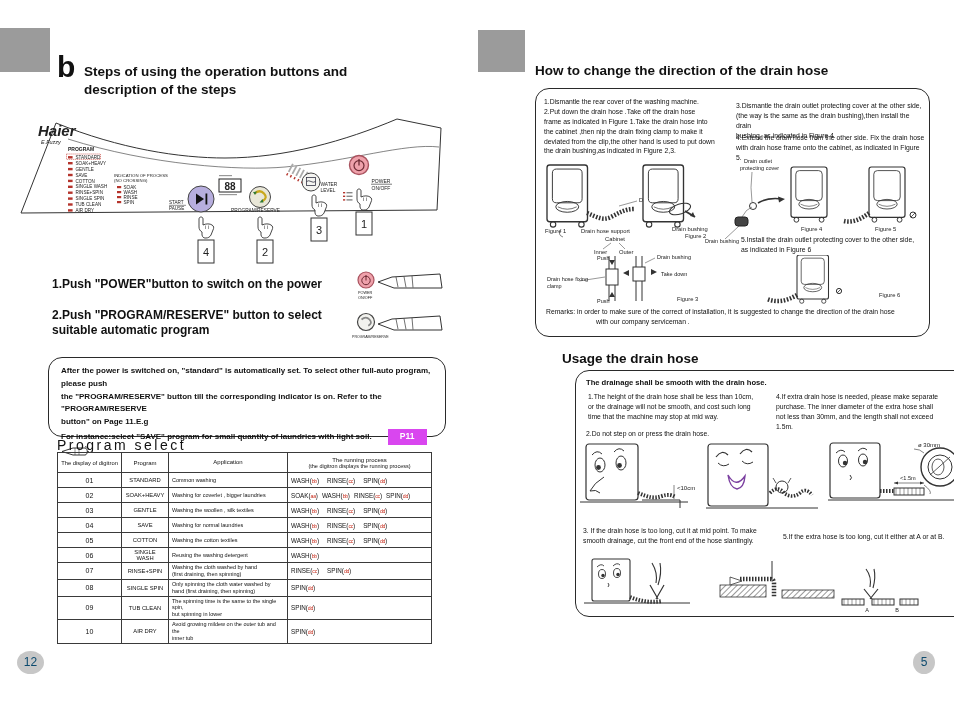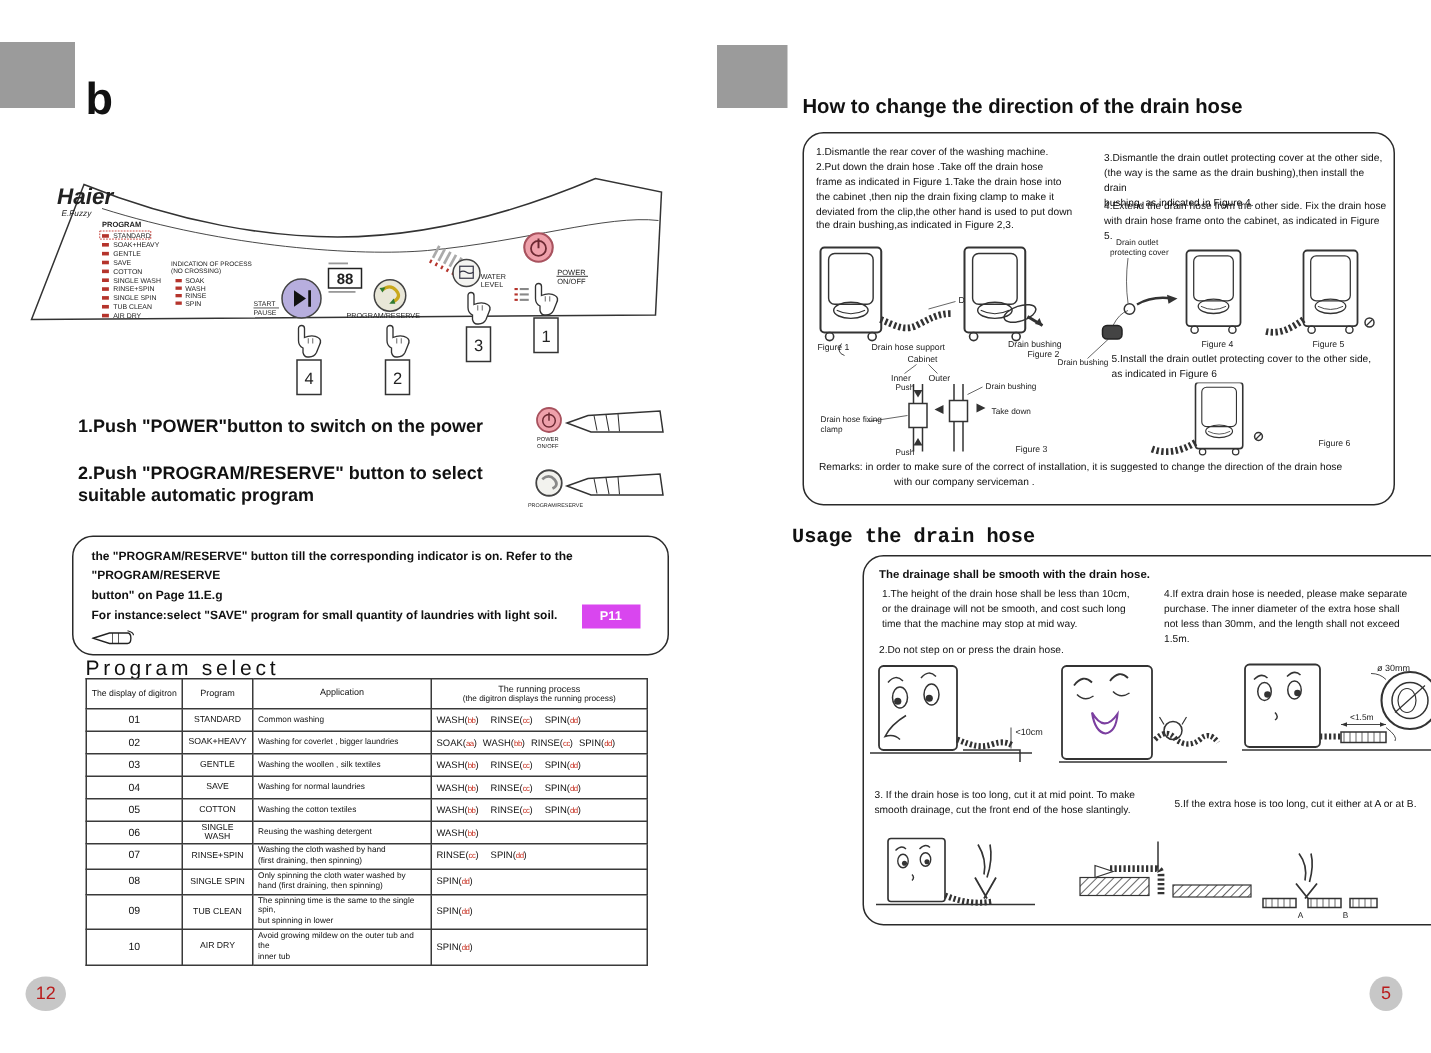--- a/index.html
+++ b/index.html
@@ -3,41 +3,43 @@
 <meta charset="utf-8">
 <style>
   html,body{margin:0;padding:0;background:#fff;}
   body{width:954px;height:702px;position:relative;font-family:"Liberation Sans",sans-serif;color:#111;overflow:hidden;}
   .abs{position:absolute;}
   .pre{white-space:pre-line;}
   .grayblock{background:#9b9b9b;}
   .pagetitle{font-weight:bold;font-size:13.5px;line-height:1.35;}
   .boxed{border:1.2px solid #2a2a2a;border-radius:14px;background:#fff;}
   .smalltxt{font-size:6.8px;line-height:1.45;}
-  .page-oval{background:#c7c7c7;border-radius:50%;text-align:center;color:#b91c1c;}
+  .page-oval{background:#c7c7c7;border-radius:50%;text-align:center;color:#0c4a6e;}
   table.prog{border-collapse:collapse;table-layout:fixed;width:362px;}
   table.prog td,table.prog th{border:0.9px solid #3a3a3a;padding:1px 3px;vertical-align:middle;font-weight:normal;overflow:hidden;}
   table.prog th{font-size:6px;text-align:center;}
   .c-disp{width:57px;text-align:center;font-size:7px;font-weight:bold;}
   .c-prog{width:40px;text-align:center;font-size:5.8px;}
   .c-app{width:112px;font-size:5.5px;line-height:1.25;}
   .c-run{width:137px;font-size:6.3px;}
   .seg{margin-right:8px;white-space:nowrap;}
   .red{color:#c52a1a;font-size:5.2px;letter-spacing:-0.3px;}
   .notetxt{font-size:8px;font-weight:600;line-height:1.6;}
   .badge{display:inline-block;background:#d946ef;color:#fff;font-size:8.5px;font-weight:bold;padding:1px 12px;margin-left:14px;vertical-align:middle;}
   svg text{font-family:"Liberation Sans",sans-serif;fill:#222;}
   .stepline{font-size:12px;font-weight:bold;line-height:1.25;}
 </style>
 </head>
 <body>
 
 <div class="abs grayblock" style="left:0;top:28px;width:50px;height:44px;"></div>
 <div class="abs" style="left:57px;top:50px;font-size:30px;font-weight:bold;">b</div>
 <div class="abs pagetitle" style="left:84px;top:63px;">
+  <div>Steps of using the operation buttons and</div>
+  <div>description of the steps</div>
 </div>
 
 <svg class="abs" style="left:10px;top:113px;" width="440" height="192" viewBox="0 0 440 192">
   <defs>
     <g id="hand">
       <path d="M3,16 C1,15 0,13 0,11 L0,3 C0,1.6 1,1 2,1 C3,1 4,1.6 4,3 L4,9 C7,7.5 11,7.5 13,9 C15,10 15,12 14,14 L12,19 C11,21 9,22 7,22 L6,22 C4.5,22 3.5,21 3,19 Z" fill="#fff" stroke="#333" stroke-width="0.9"></path>
       <path d="M6.5,9.5 L6.5,13 M9.5,9.5 L9.5,13" stroke="#333" stroke-width="0.5" fill="none"></path>
     </g>
   </defs>
   <path d="M46,10 C110,36 170,45 215,45 C275,45 335,28 387,6 L431,15 L427,97 L11,100 Z" fill="#fff" stroke="#333" stroke-width="1"></path>
@@ -172,20 +174,21 @@
 <svg class="abs" style="left:352px;top:308px;" width="95" height="40" viewBox="0 0 95 40">
   <circle cx="14" cy="14" r="8.5" fill="#f2f2ee" stroke="#444" stroke-width="1.2"></circle>
   <path d="M9.5,11.5 q4.5,-3.8 8,0 q3.5,3.8 -1.2,6.2" fill="none" stroke="#888" stroke-width="1.8"></path>
   <text x="0" y="30" font-size="3.6">PROGRAM/RESERVE</text>
   <path d="M26,16 L40,11 L88,8 L90,22 L42,22 Z" fill="#fff" stroke="#333" stroke-width="1"></path>
   <path d="M44,11 L46,21 M52,10.6 L54,21.4 M60,10 L61,21.6" stroke="#333" stroke-width="0.7" fill="none"></path>
 </svg>
 
 <div class="abs boxed" style="left:48px;top:357px;width:396px;height:78px;">
   <div class="notetxt" style="padding:7px 10px 0 12px;">
+    <div>After the power is switched on, "standard" is automatically set. To select other full-auto program, please push</div>
     <div>the "PROGRAM/RESERVE" button till the corresponding indicator is on. Refer to the "PROGRAM/RESERVE</div>
     <div>button" on Page 11.E.g</div>
     <div>
       <span>For instance:select  "SAVE" program for small quantity of laundries with light soil.</span>
       <span class="badge">P11</span>
       <svg width="30" height="13" viewBox="0 0 30 13" style="vertical-align:middle;">
         <path d="M1,6.5 L12,3 L24,3 C27,3 27,10 24,10 L12,10 Z" fill="#fff" stroke="#222" stroke-width="0.9"></path>
         <path d="M14,3 L14,10 M18,3 L18,10" stroke="#222" stroke-width="0.5"></path>
         <path d="M24,1.5 q4,1 4,3" fill="none" stroke="#222" stroke-width="0.8"></path>
       </svg>
@@ -368,21 +371,21 @@
   <div class="abs smalltxt pre" style="left:205px;top:146px;width:185px;background:#fff;">5.Install the drain outlet protecting cover to the other side,
 as indicated in Figure 6</div>
 
   <div class="abs" style="left:10px;top:218px;width:378px;font-size:6.8px;line-height:1.5;">
     <span>Remarks:</span>
     <span>in order to make sure of the correct of installation, it is suggested to change the direction of the  drain hose</span>
     <div style="padding-left:50px;">with our company  serviceman .</div>
   </div>
 </div>
 
-<div class="abs pagetitle" style="left:528px;top:350px;font-family:Liberation Mono, monospace;">Usage the drain hose</div>
+<div class="abs pagetitle" style="left:562px;top:350px;">Usage the drain hose</div>
 
 <div class="abs boxed" style="left:535px;top:370px;width:393px;height:245px;margin-left:40px;">
   <div class="abs" style="left:10px;top:7px;font-size:7.6px;font-weight:bold;">The drainage shall be smooth with the drain hose.</div>
   <div class="abs smalltxt pre" style="left:12px;top:21px;width:195px;">1.The height of the drain hose shall be less than 10cm,
 or the drainage will not be smooth, and cost such long
 time that the machine may stop at mid way.</div>
   <div class="abs smalltxt" style="left:10px;top:58px;width:190px;">2.Do not step on or press the drain hose.</div>
   <div class="abs smalltxt pre" style="left:200px;top:21px;width:190px;">4.If extra drain hose is needed, please make separate
 purchase. The inner diameter of the extra  hose shall
 not less than 30mm, and the  length  shall not exceed

